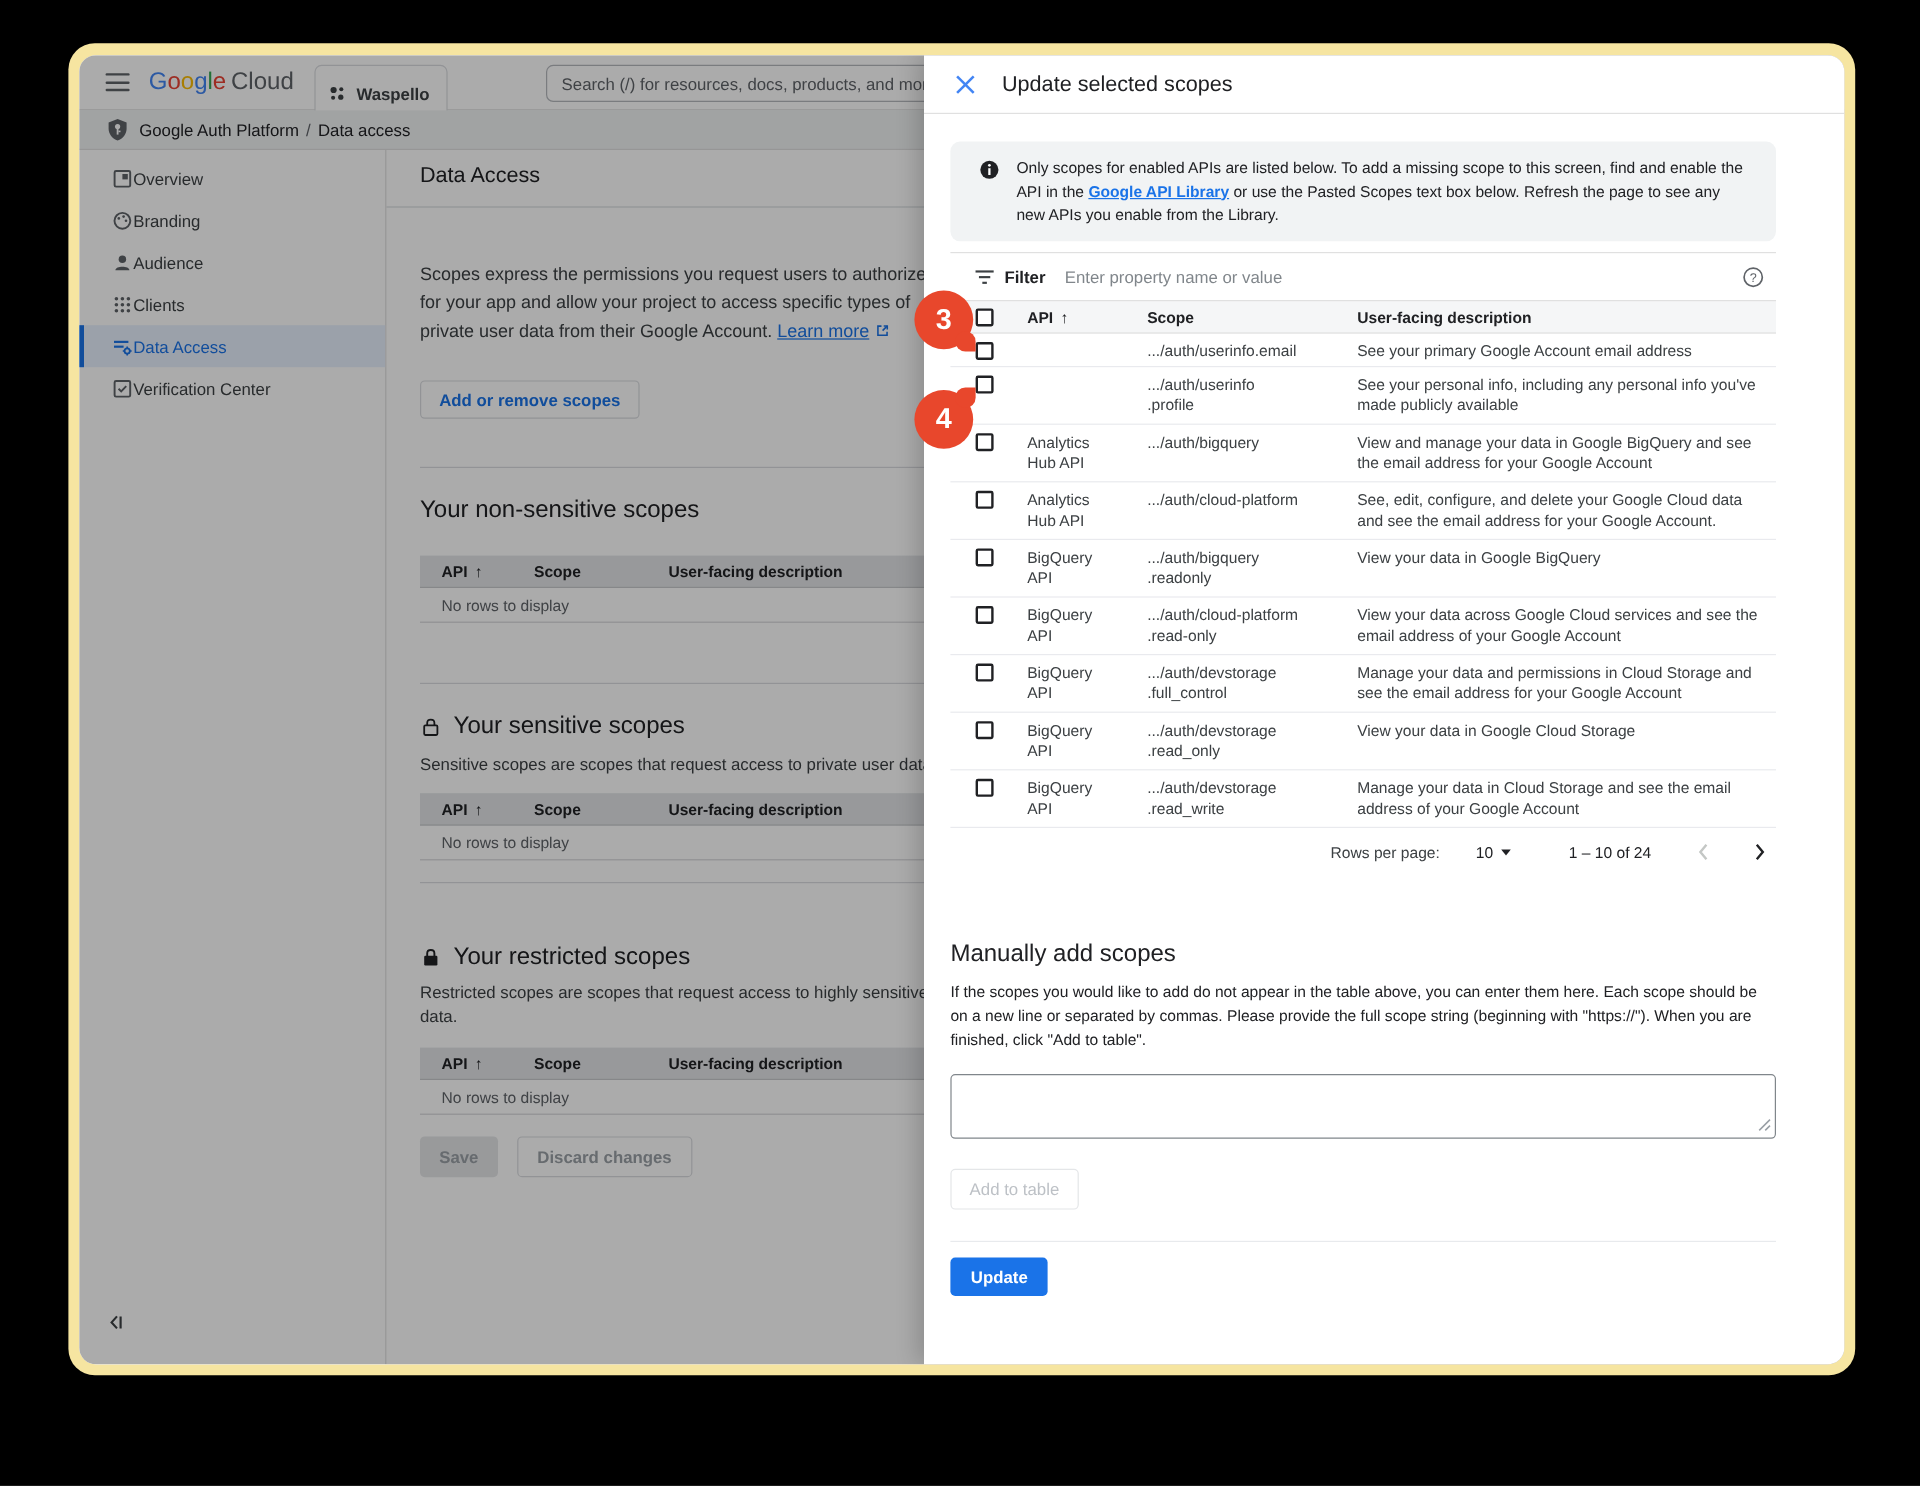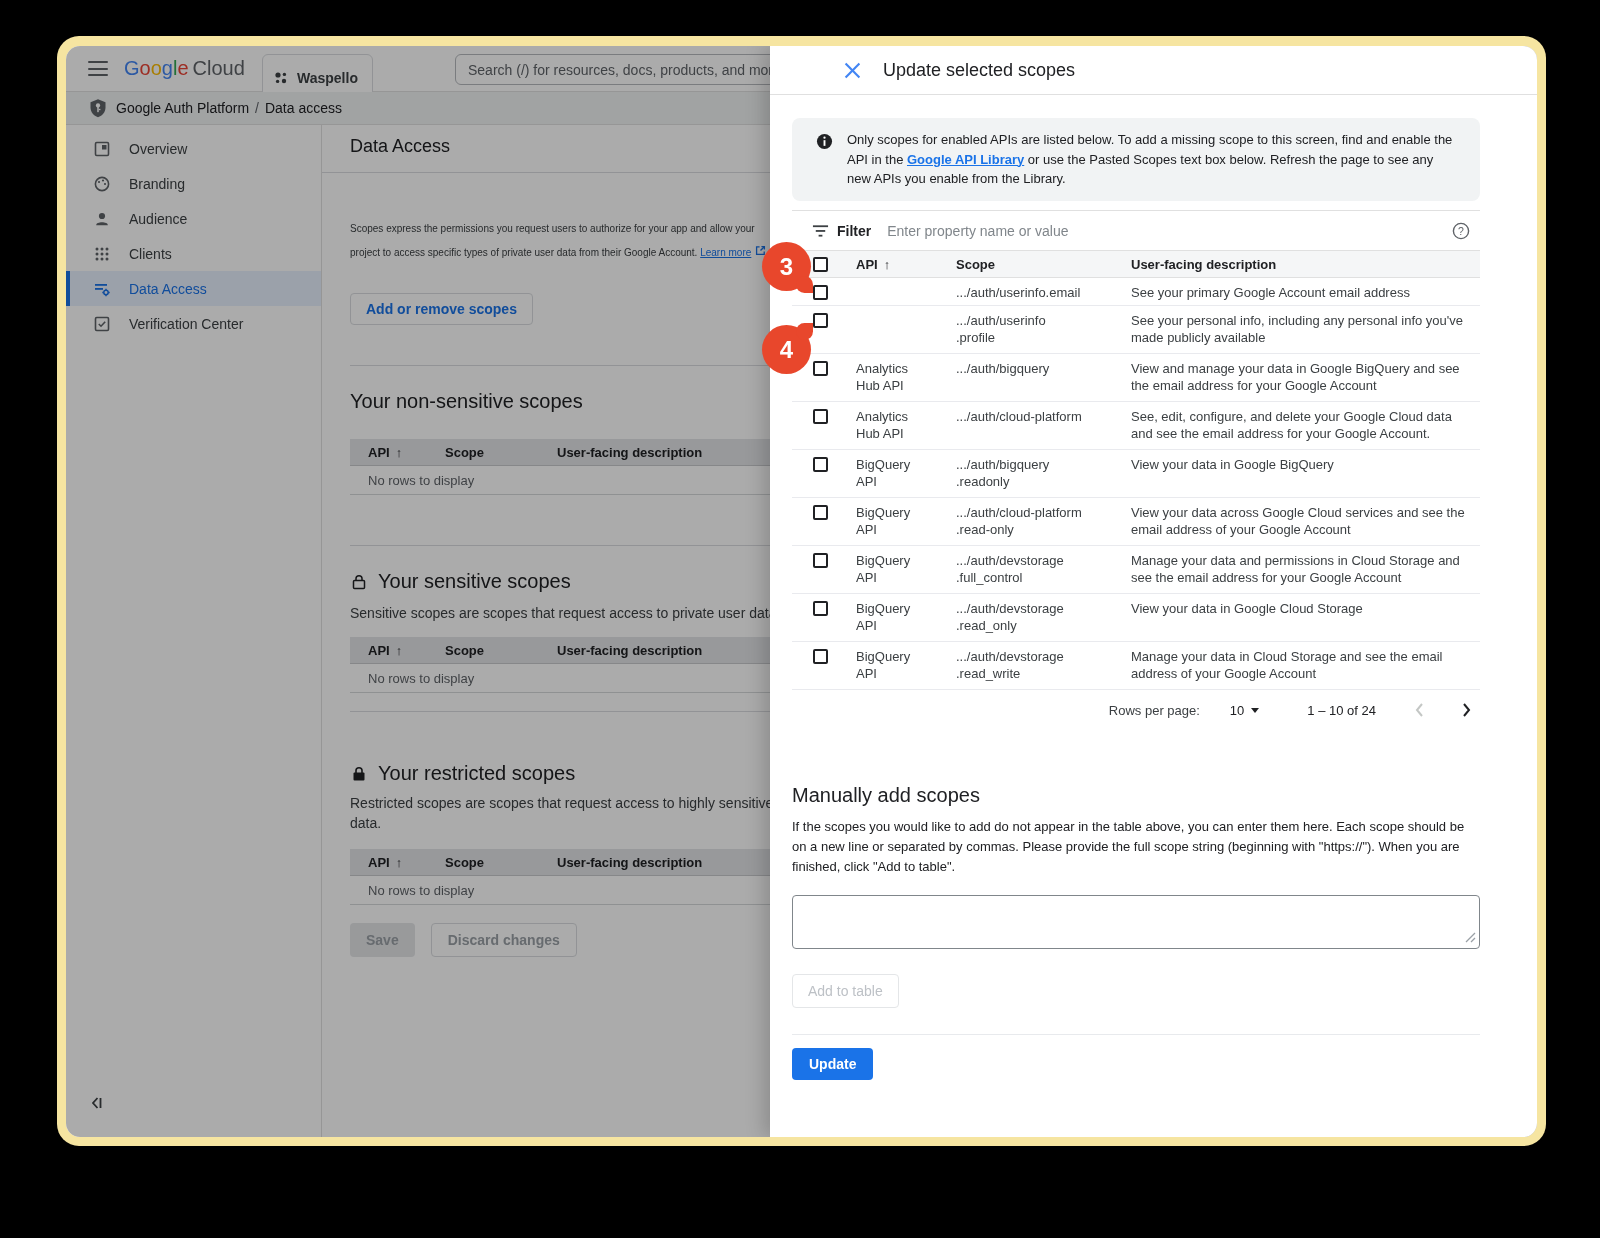--- a/index.html
+++ b/index.html
@@ -29,33 +29,33 @@
 
   
   .crumbbar { position:absolute; top:46px; left:0; right:0; height:33px; background:#f1f3f4;
               border-bottom:1px solid #e0e0e0; display:flex; align-items:center; padding-left:22px; }
   .crumbbar .txt { font-size:14px; color:#202124; margin-left:8px; }
   .crumbbar .sep { color:#5f6368; margin:0 6px; font-size:14px; }
 
   
   .sidebar { position:absolute; top:79px; left:0; width:256px; bottom:0; background:#fff;
              border-right:1px solid #e0e0e0; padding-top:6px; }
-  .side-item { position:relative; height:35px; display:flex; align-items:center; gap:18px;
+  .side-item { position:relative; height:35px; display:flex; align-items:center; 
                padding-left:27px; font-size:14px; color:#3c4043; cursor:pointer; }
   .side-item svg { flex:0 0 18px; }
   .side-item.active { background:#e8f0fe; color:#1a73e8; }
   .side-item.active::before { content:""; position:absolute; left:0; top:0; bottom:0; width:4px; background:#1a73e8; }
   .collapse-btn { position:absolute; left:22px; bottom:22px; cursor:pointer; }
 
   
   .main-col { position:absolute; left:256px; top:79px; width:600px; bottom:0; }
   .page-title { margin:11px 0 0 28px; font-size:18px; color:#202124; }
   .full-divider { border-top:1px solid #dadce0; margin-top:15px; }
   .sect-divider { border-top:1px solid #dadce0; margin-left:28px; }
-  .intro { margin:44px 0 0 28px; width:428px; font-size:10px; line-height:24px; color:#3c4043; }
+  .intro { margin:44px 0 0 28px; width:428px; font-size:15px; line-height:24px; color:#3c4043; }
   .link { color:#1a73e8; text-decoration:underline; cursor:pointer; }
   .btn-outline-blue { display:inline-block; margin:28px 0 0 28px; padding:7px 15px; font-size:14px; font-weight:bold;
                       color:#1a73e8; border:1px solid #dadce0; border-radius:4px; background:#fff; cursor:pointer; }
   .sect-divider.d2 { margin-top:40px; }
   .h2row { margin:24px 0 0 28px; display:flex; align-items:center; gap:10px; font-size:20px; color:#202124; }
   .sect-desc { margin:10px 0 0 28px; width:470px; font-size:14px; line-height:20px; color:#3c4043; }
   .ltable { margin:26px 0 0 28px; width:520px; }
   .ltable .lhead { display:flex; align-items:center; height:27px; background:#e3e5e8;
                    border-bottom:1px solid #c8cacc; font-size:13px; font-weight:bold; color:#202124; }
   .ltable .c-api { flex:0 0 95px; padding-left:18px; }
@@ -67,21 +67,21 @@
   .leftbtns { margin:18px 0 0 28px; display:flex; gap:16px; }
   .btn-disabled-fill { padding:8px 16px; font-size:14px; font-weight:bold; color:#9aa0a6; background:#e4e6e8;
                        border:none; border-radius:4px; }
   .btn-disabled-outline { padding:8px 16px; font-size:14px; font-weight:bold; color:#9aa0a6; background:transparent;
                           border:1px solid #dadce0; border-radius:4px; }
 
   
   .scrim { position:absolute; inset:0; background:rgba(0,0,0,0.33); z-index:10; }
   .panel { position:absolute; left:704px; top:0; width:767px; height:1091px; background:#fff; z-index:20;
            box-shadow:-6px 0 18px rgba(0,0,0,0.18); }
-  .panel-header { height:49px; border-bottom:1px solid #e0e0e0; display:flex; align-items:center;padding-left:48px; }
+  .panel-header { height:49px; border-bottom:1px solid #e0e0e0; display:flex; align-items:center; }
   .close-x { margin-left:26px; cursor:pointer; display:flex; }
   .panel-title { margin-left:22px; font-size:18px; color:#202124; }
 
   .info-box { position:absolute; left:22px; top:72px; width:688px; background:#f1f3f4; border-radius:8px;
               padding:12px 22px 12px 14px; display:flex; align-items:flex-start; }
   .info-icn { margin:3px 14px 0 10px; flex:0 0 17px; }
   .info-text { font-size:13px; line-height:19.5px; color:#202124; }
   .info-text .link { text-decoration:underline;font-weight:bold; }
 
   .ptable { position:absolute; left:22px; top:164px; width:688px; }

